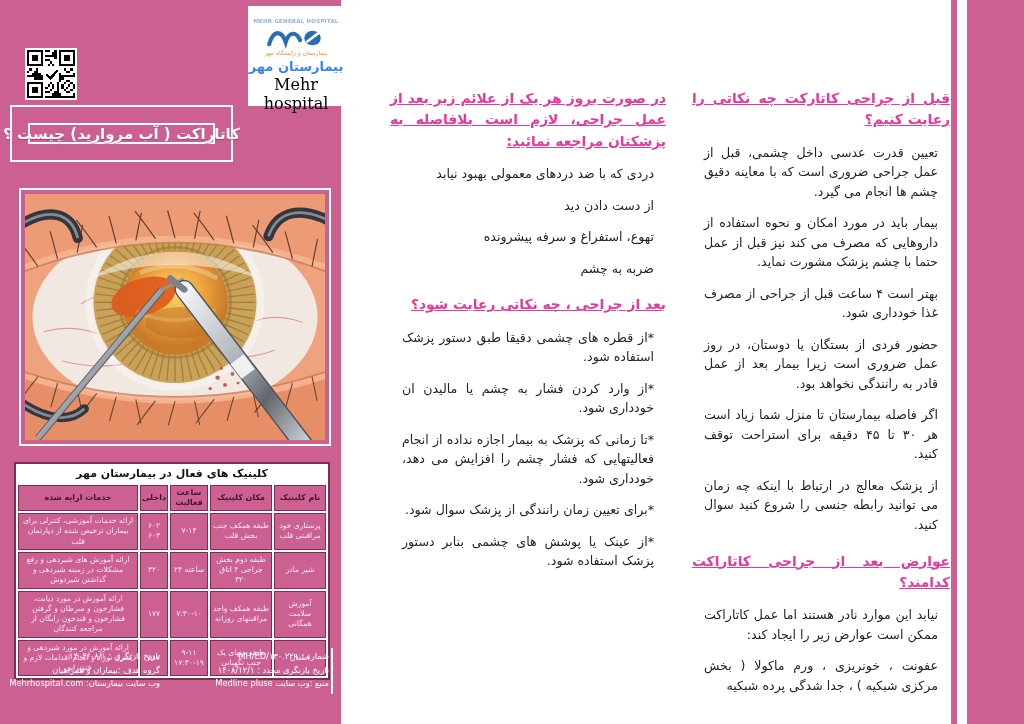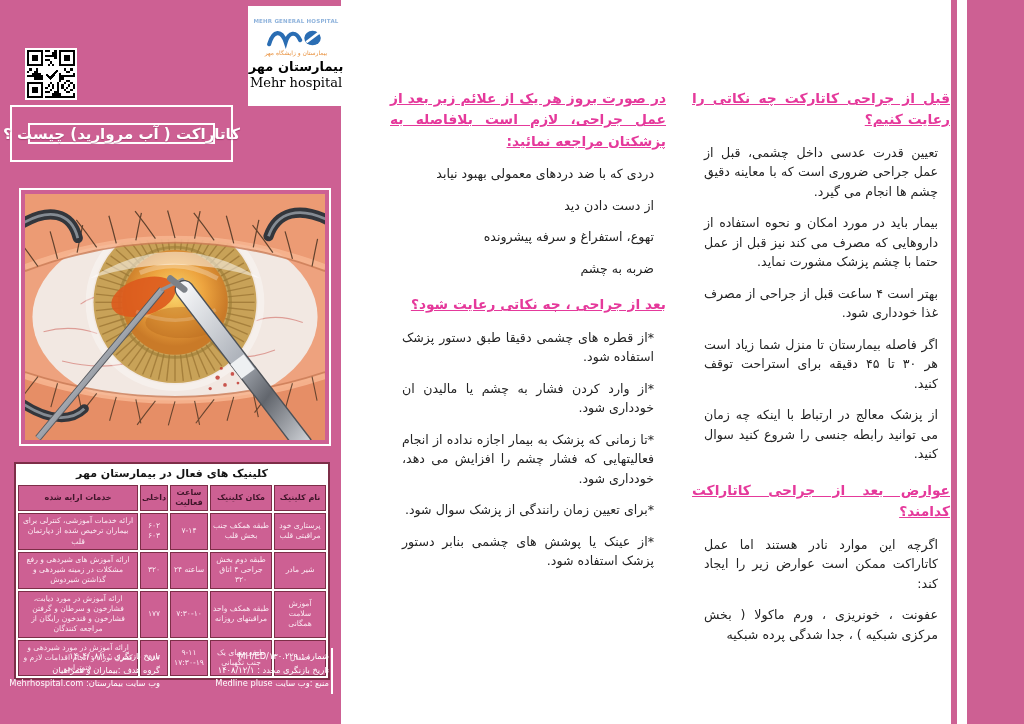--- a/index.html
+++ b/index.html
@@ -17,22 +17,22 @@
   .stripe-wide{position:absolute;left:967px;top:0;width:57px;height:724px;background:var(--pink);}
   
   .qr{position:absolute;left:25px;top:48px;width:52px;height:52px;background:#fff;padding:2px;box-sizing:border-box;}
   .qr svg{width:100%;height:100%;display:block;}
   
   .logo-box{position:absolute;left:248px;top:6px;width:96px;height:100px;background:#fff;
             text-align:center;padding-top:12px;box-sizing:border-box;}
   .logo-top{font-size:5.5px;color:#8fb3dc;font-weight:bold;letter-spacing:.2px;}
   .logo-wave{width:62px;height:24px;margin:1px auto 0;display:block;}
   .logo-caption{font-size:6px;color:#e8913e;direction:rtl;}
-  .name-fa{font-size:13px;font-weight:bold;color:#000000;margin-top:3px;direction:rtl;}
-  .name-en{font-family:"DejaVu Serif",serif;font-size:13px;color:#000;margin-top:1px;}
+  .name-fa{font-size:13px;font-weight:bold;color:#3b82f6;margin-top:3px;direction:rtl;}
+  .name-en{font-family:"DejaVu Serif",serif;font-size:16px;color:#000;margin-top:1px;}
   
   .banner{position:absolute;left:10px;top:105px;width:223px;height:57px;border:2px solid #fff;
           padding:16px;box-sizing:border-box;}
   .banner-inner{border:2px solid #fff;height:100%;display:flex;align-items:center;justify-content:center;box-sizing:border-box;}
   .banner-title{color:#fff;font-weight:bold;font-size:15px;direction:rtl;white-space:nowrap;
                 text-shadow:0 1px 1px rgba(120,20,70,.45);}
   
   .eye-figure{position:absolute;left:19px;top:188px;width:312px;height:258px;border:2px solid #fff;
               box-sizing:border-box;padding:4px;}
   .eye-figure svg{width:100%;height:100%;display:block;}
@@ -458,23 +458,24 @@
         <p>*از عینک یا پوشش های چشمی بنابر دستور پزشک استفاده شود.</p>
       </div>
     </div>
 
   <div class="col" id="col-right">
       <div class="section">
         <div class="col-heading">قبل از جراحی کاتارکت چه نکاتی را رعایت کنیم؟</div>
         <p>تعیین قدرت عدسی داخل چشمی، قبل از عمل جراحی ضروری است که با معاینه دقیق چشم ها انجام می گیرد.</p>
         <p>بیمار باید در مورد امکان و نحوه استفاده از داروهایی که مصرف می کند نیز قبل از عمل حتما با چشم پزشک مشورت نماید.</p>
         <p>بهتر است ۴ ساعت قبل از جراحی از مصرف غذا خودداری شود.</p>
+        <p>حضور فردی از بستگان یا دوستان، در روز عمل ضروری است زیرا بیمار بعد از عمل قادر به رانندگی نخواهد بود.</p>
         <p>اگر فاصله بیمارستان تا منزل شما زیاد است هر ۳۰ تا ۴۵ دقیقه برای استراحت توقف کنید.</p>
         <p>از پزشک معالج در ارتباط با اینکه چه زمان می توانید رابطه جنسی را شروع کنید سوال کنید.</p>
       </div>
       <div class="section">
         <div class="col-heading">عوارض بعد از جراحی کاتاراکت کدامند؟</div>
-        <p>اگرچه این موارد نادر هستند اما عمل کاتاراکت ممکن است عوارض زیر را ایجاد کند:</p>
+        <p>نیابد این موارد نادر هستند اما عمل کاتاراکت ممکن است عوارض زیر را ایجاد کند:</p>
         <p>عفونت ، خونریزی ، ورم ماکولا ( بخش مرکزی شبکیه ) ، جدا شدگی پرده شبکیه</p>
       </div>
     </div>
 
 </div>
 
 </body></html>

